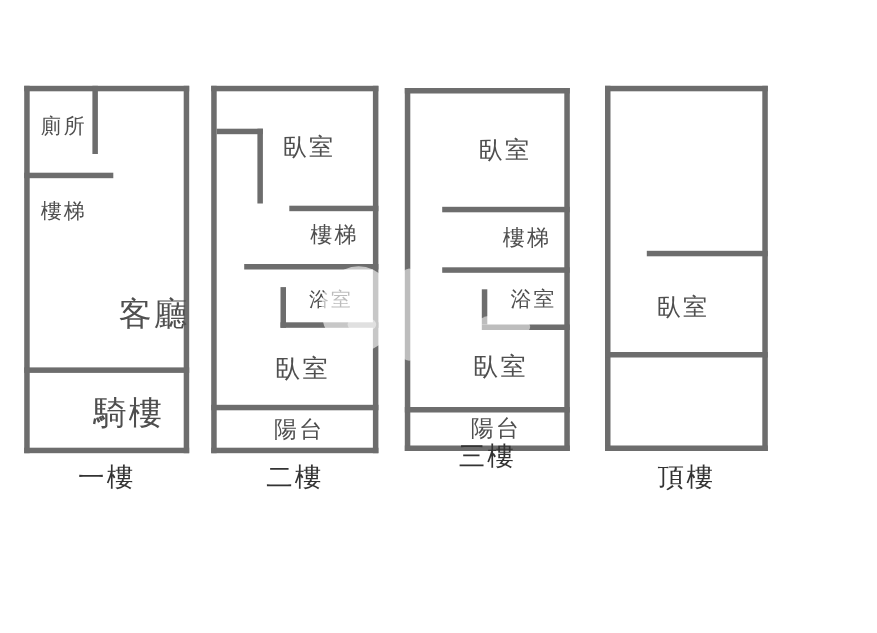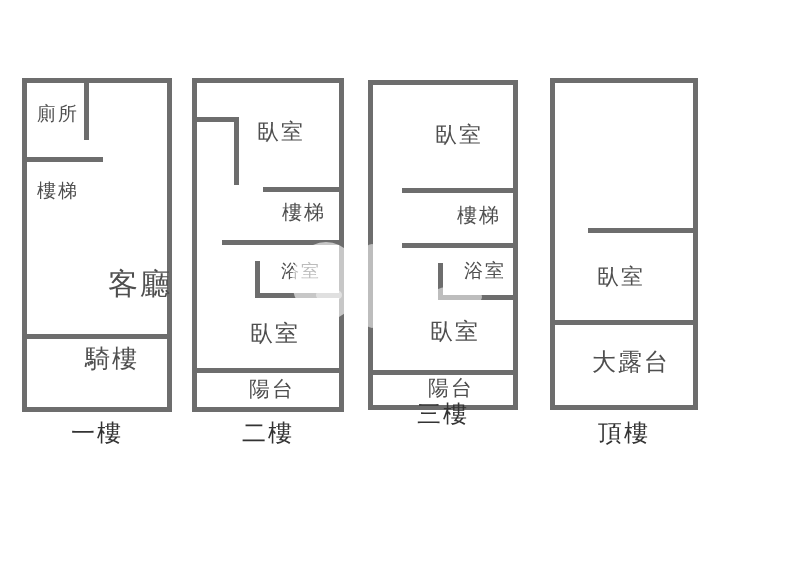--- a/index.html
+++ b/index.html
@@ -7,21 +7,21 @@
     --room-label:#4f4f4f;
     --caption:#333333;
     --bg:#ffffff;
   }
   html,body{margin:0;padding:0;background:var(--bg);}
   .canvas{
     position:relative;
     width:785px;height:575px;
     background:var(--bg);
     overflow:hidden;
-    font-family:Liberation Mono, monospace;
+    font-family:Liberation Sans, sans-serif;
   }
   .floor{position:absolute;inset:0;}
   .wall{position:absolute;background:var(--wall);}
   .room-label{
     position:absolute;
     color:var(--room-label);
     white-space:nowrap;
     line-height:1;
     letter-spacing:2px;
   }
@@ -59,21 +59,21 @@
     <div class="wall" style="left:22px;top:78px;width:150px;height:5px"></div>
     <div class="wall" style="left:167px;top:78px;width:5px;height:334px"></div>
     <div class="wall" style="left:22px;top:407px;width:150px;height:5px"></div>
     <div class="wall" style="left:84px;top:78px;width:5px;height:62px"></div>
     <div class="wall" style="left:22px;top:157px;width:81px;height:5px"></div>
     <div class="wall" style="left:22px;top:334px;width:150px;height:5px"></div>
 
     <span class="room-label" style="left:37px;top:106px;font-size:19px">廁所</span>
     <span class="room-label" style="left:37px;top:183px;font-size:19px">樓梯</span>
     <span class="room-label" style="left:108px;top:271px;font-size:30px">客廳</span>
-    <span class="room-label" style="left:85px;top:348px;font-size:25px">騎樓</span>
+    <span class="room-label" style="left:85px;top:361px;font-size:30px">騎樓</span>
   </div>
 
   <div class="floor">
     <div class="wall" style="left:192px;top:78px;width:5px;height:334px"></div>
     <div class="wall" style="left:192px;top:78px;width:152px;height:5px"></div>
     <div class="wall" style="left:339px;top:78px;width:5px;height:334px"></div>
     <div class="wall" style="left:192px;top:407px;width:152px;height:5px"></div>
     <div class="wall" style="left:197px;top:117px;width:42px;height:5px"></div>
     <div class="wall" style="left:234px;top:117px;width:5px;height:68px"></div>
     <div class="wall" style="left:263px;top:187px;width:81px;height:5px"></div>
@@ -109,21 +109,20 @@
 
   <div class="floor">
     <div class="wall" style="left:550px;top:78px;width:5px;height:332px"></div>
     <div class="wall" style="left:550px;top:78px;width:148px;height:5px"></div>
     <div class="wall" style="left:693px;top:78px;width:5px;height:332px"></div>
     <div class="wall" style="left:550px;top:405px;width:148px;height:5px"></div>
     <div class="wall" style="left:588px;top:228px;width:110px;height:5px"></div>
     <div class="wall" style="left:550px;top:320px;width:148px;height:5px"></div>
 
     <span class="room-label" style="left:597px;top:268px;font-size:22px">臥室</span>
-    <span class="room-label" style="left:592px;top:352px;font-size:24px">大露台</span>
   </div>
 
   <div class="floor-caption" style="left:97px;top:423px">一樓</div>
   <div class="floor-caption" style="left:268px;top:423px">二樓</div>
   <div class="floor-caption" style="left:443px;top:404px">三樓</div>
   <div class="floor-caption" style="left:624px;top:423px">頂樓</div>
 
 
   <div class="wm" style="left:292px;top:242px;width:68px;height:78px;opacity:.62"></div>
   <div class="wm" style="left:356px;top:244px;width:32px;height:84px;opacity:.55"></div>

